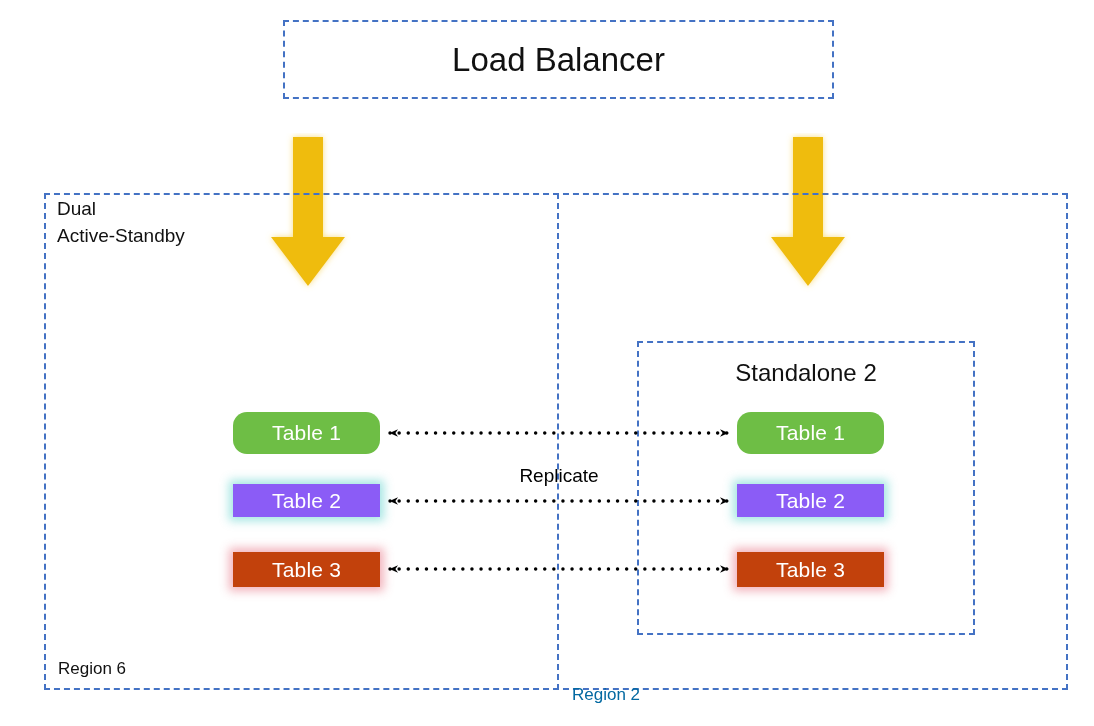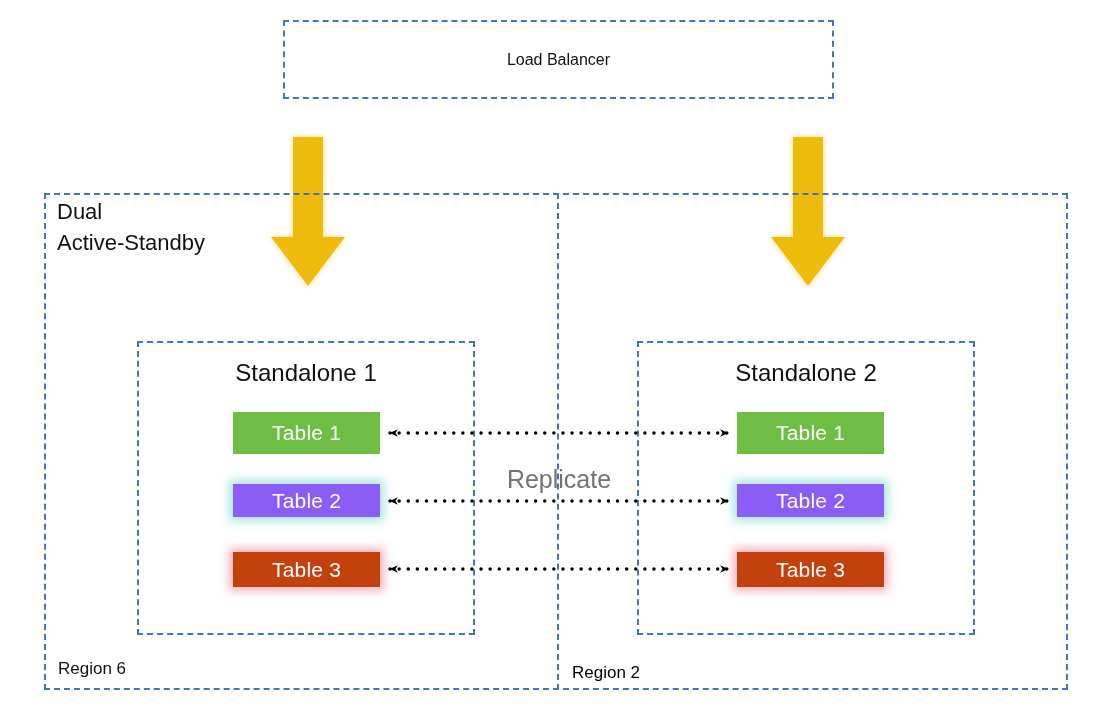--- a/index.html
+++ b/index.html
@@ -35,37 +35,37 @@
     width: 551px;
     height: 79px;
   }
   #load-balancer .lb-label {
     position: absolute;
     left: 0;
     right: 0;
     top: 50%;
     transform: translateY(-50%);
     text-align: center;
-    font-size: 16px;
+    font-size: 33px;
     color: #111111;
     line-height: 1.1;
   }
 
   
   #dual-region {
     left: 44px;
     top: 193px;
     width: 1024px;
     height: 497px;
   }
   #dual-label {
     position: absolute;
     left: 57px;
     top: 196px;
-    font-size: 22px;
+    font-size: 19px;
     color: #111111;
     line-height: 1.42;
     white-space: pre-line;
   }
 
   
   #region-divider {
     position: absolute;
     left: 557px;
     top: 193px;
@@ -77,23 +77,23 @@
   #region1-label {
     position: absolute;
     left: 58px;
     top: 659px;
     font-size: 17px;
     color: #111111;
   }
   #region2-label {
     position: absolute;
     left: 572px;
-    top: 663px;
+    top: 685px;
     font-size: 17px;
-    color: #000000;
+    color: #0369a1;
   }
 
   
   #standalone-1 {
     left: 137px;
     top: 341px;
     width: 338px;
     height: 294px;
   }
   #standalone-2 {
@@ -120,20 +120,21 @@
     display: flex;
     align-items: center;
     justify-content: center;
     color: #ffffff;
     font-size: 21px;
     letter-spacing: 0.2px;
     white-space: nowrap;
   }
   .chip-green {
     background: #6EBE45;
+    border-radius: 14px;
   }
   .chip-teal {
     background: #8b5cf6;
     box-shadow: 0 0 9px 4px rgba(43,196,188,0.42);
   }
   .chip-red {
     background: #c2410c;
     box-shadow: 0 0 9px 4px rgba(225,73,95,0.42);
   }
 
@@ -157,22 +158,22 @@
   #rep-2 { top: 489px; }
   #rep-3 { top: 557px; }
   .replicate-link svg { display: block; overflow: visible; }
 
   #replicate-label {
     position: absolute;
     left: 378px;
     width: 362px;
     top: 465px;
     text-align: center;
-    font-size: 25px;
-    color: #737373;
+    font-size: 19px;
+    color: #000000;
   }
 
   
   .big-arrow {
     position: absolute;
     width: 86px;
     height: 160px;
   }
   #arrow-left  { left: 265px; top: 133px; }
   #arrow-right { left: 765px; top: 133px; }
@@ -222,23 +223,20 @@
   </div>
 
   <div class="dashed-box" id="dual-region"></div>
   <div id="dual-label">Dual
 Active-Standby</div>
   <div id="region-divider"></div>
 
   <div id="region1-label">Region 6</div>
   <div id="region2-label">Region 2</div>
 
-  <div class="dashed-box" id="standalone-1">
-    <div class="standalone-title">Standalone 1</div>
-  </div>
   <div class="table-chip chip-green" id="s1-t1">Table 1</div>
   <div class="table-chip chip-teal" id="s1-t2">Table 2</div>
   <div class="table-chip chip-red" id="s1-t3">Table 3</div>
 
   <div class="dashed-box" id="standalone-2">
     <div class="standalone-title">Standalone 2</div>
   </div>
   <div class="table-chip chip-green" id="s2-t1">Table 1</div>
   <div class="table-chip chip-teal" id="s2-t2">Table 2</div>
   <div class="table-chip chip-red" id="s2-t3">Table 3</div>

